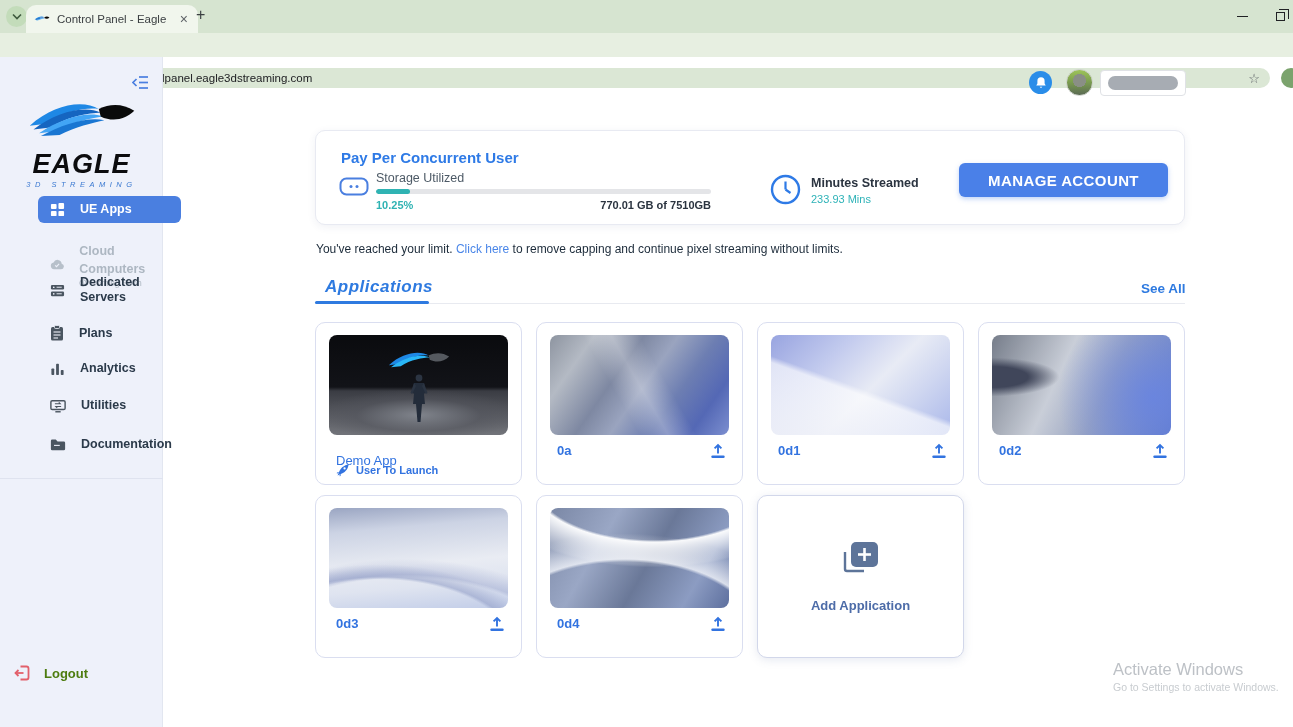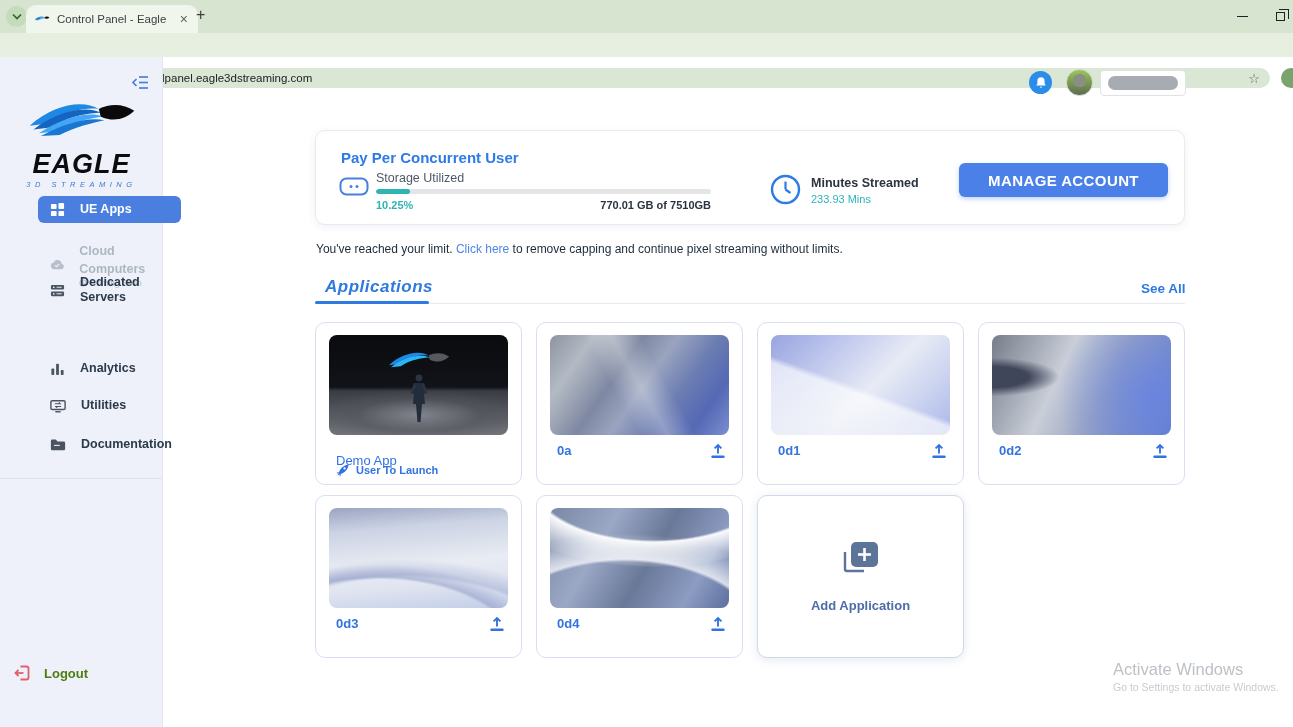--- a/index.html
+++ b/index.html
@@ -213,20 +213,30 @@
       <rect x="1" y="2" width="14" height="5" rx="1.3" fill="#4a5560"></rect>
       <rect x="1" y="9" width="14" height="5" rx="1.3" fill="#4a5560"></rect>
       <circle cx="4" cy="4.5" r="0.9" fill="#eef1fa"></circle>
         <circle cx="4" cy="11.5" r="0.9" fill="#eef1fa"></circle>
       <line x1="7" y1="4.5" x2="12.5" y2="4.5" stroke="#eef1fa" stroke-width="1"></line>
       <line x1="7" y1="11.5" x2="12.5" y2="11.5" stroke="#eef1fa" stroke-width="1"></line>
     </svg>
     <span class="lbl" style="width:82px">Dedicated Servers</span>
   </div>
 
+  <div class="side-item" style="top:262px">
+    <svg width="14" height="16" viewBox="0 0 14 16">
+      <rect x="1" y="2" width="12" height="13.5" rx="1.5" fill="#4a5560"></rect>
+      <rect x="4.5" y="0.5" width="5" height="3" rx="1" fill="#4a5560" stroke="#eef1fa" stroke-width="0.8"></rect>
+      <line x1="3.5" y1="7" x2="10.5" y2="7" stroke="#eef1fa" stroke-width="1.1"></line>
+      <line x1="3.5" y1="10" x2="10.5" y2="10" stroke="#eef1fa" stroke-width="1.1"></line>
+      <line x1="3.5" y1="13" x2="8" y2="13" stroke="#eef1fa" stroke-width="1.1"></line>
+    </svg>
+    <span class="lbl">Plans</span>
+  </div>
 
   <div class="side-item" style="top:298px">
     <svg width="15" height="15" viewBox="0 0 16 16">
       <rect x="1.5" y="8" width="3" height="7" rx="0.8" fill="#4a5560"></rect>
       <rect x="6.5" y="3" width="3" height="12" rx="0.8" fill="#4a5560"></rect>
       <rect x="11.5" y="9.5" width="3" height="5.5" rx="0.8" fill="#4a5560"></rect>
     </svg>
     <span class="lbl">Analytics</span>
   </div>
 

